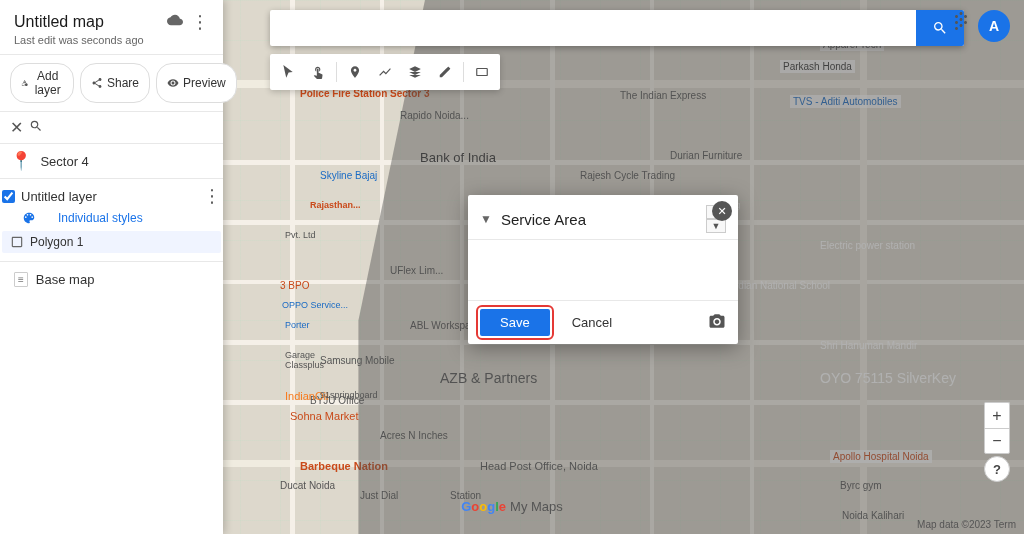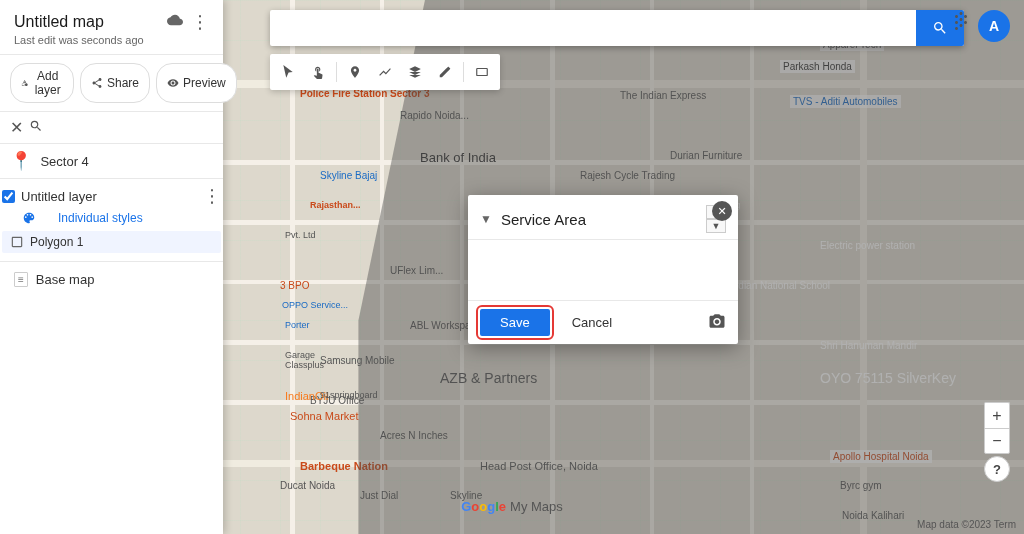--- a/index.html
+++ b/index.html
@@ -529,21 +529,21 @@
     <span class="map-label" style="top:320px; left:410px; color:#555; font-size:10px;">ABL Workspaces</span>
     <span class="map-label" style="top:300px; left:530px; color:#555; font-size:10px;">Noida Sec 20</span>
     <span class="map-label" style="top:355px; left:320px; color:#555; font-size:10px;">Samsung Mobile</span>
     <span class="map-label" style="top:370px; left:440px; color:#555; font-size:14px;">AZB &amp; Partners</span>
     <span class="map-label" style="top:395px; left:310px; color:#555; font-size:10px;">BYJU Office</span>
     <span class="map-label" style="top:430px; left:380px; color:#555; font-size:10px;">Acres N Inches</span>
     <span class="map-label" style="top:460px; left:480px; color:#555; font-size:11px;">Head Post Office, Noida</span>
     <span class="map-label" style="top:460px; left:300px; color:#c94a1a; font-size:11px; font-weight:600;">Barbeque Nation</span>
     <span class="map-label" style="top:480px; left:280px; color:#555; font-size:10px;">Ducat Noida</span>
     <span class="map-label" style="top:490px; left:360px; color:#555; font-size:10px;">Just Dial</span>
-    <span class="map-label" style="top:490px; left:450px; color:#555; font-size:10px;">Skyline</span>
+    <span class="map-label" style="top:490px; left:450px; color:#555; font-size:10px;">Station</span>
     <span class="map-label" style="top:280px; left:280px; color:#c94a1a; font-size:10px;">3 BPO</span>
     <span class="map-label" style="top:230px; left:285px; color:#555; font-size:9px;">Pvt. Ltd</span>
     <span class="map-label" style="top:320px; left:285px; color:#555; font-size:9px; color:#1a6bc4;">Porter</span>
     <span class="map-label" style="top:360px; left:285px; color:#555; font-size:9px;">Classplus</span>
     <span class="map-label" style="top:390px; left:285px; color:#f87b1e; font-size:11px; font-weight:400;">IndianOil</span>
     <span class="map-label" style="top:390px; left:320px; color:#555; font-size:9px;">91springboard</span>
     <span class="map-label" style="top:350px; left:285px; color:#555; font-size:9px;">Garage</span>
     <span class="map-label" style="top:410px; left:290px; color:#c94a1a; font-size:11px;">Sohna Market</span>
     <span class="map-label" style="top:300px; left:282px; color:#1a6bc4; font-size:9px;">OPPO Service...</span>
     <span class="map-label" style="top:110px; left:400px; color:#555; font-size:10px;">Rapido Noida...</span>

